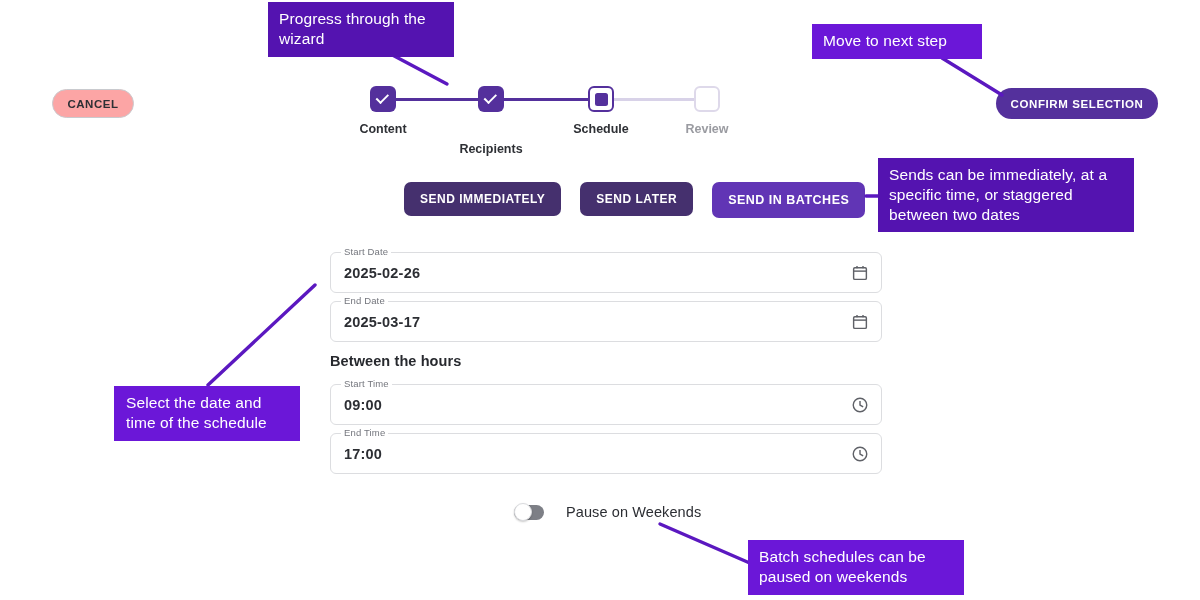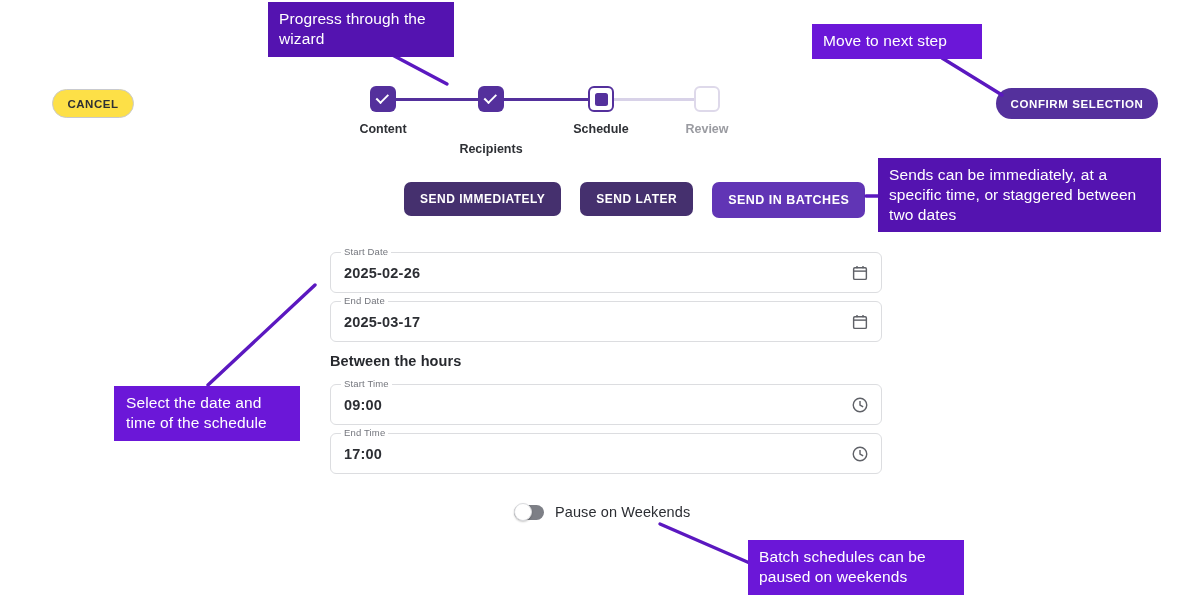--- a/index.html
+++ b/index.html
@@ -26,31 +26,31 @@
     position: absolute;
     z-index: 6;
     color: #ffffff;
     font-size: 15.5px;
     line-height: 1.28;
     padding: 7px 11px 8px 11px;
     letter-spacing: .1px;
   }
   .callout.c-progress   { left: 268px; top: 2px;   width: 186px; background: #5413b0; }
   .callout.c-next       { left: 812px; top: 24px;  width: 170px; background: #6b17d8; }
-  .callout.c-sends      { left: 878px; top: 158px; width: 283px; background: #5413b0; }
+  .callout.c-sends      { left: 878px; top: 158px; width: 256px; background: #5413b0; }
   .callout.c-select     { left: 114px; top: 386px; width: 186px; background: #6b17d8; padding-left: 12px; }
   .callout.c-pause      { left: 748px; top: 540px; width: 216px; background: #6b17d8; }
 
   
   .cancel-btn {
     position: absolute; left: 52px; top: 89px;
     width: 82px; height: 29px;
     border: 1px solid #c9cace;
     border-radius: 15px;
-    background: #fde047;
+    background: #fca5a5;
     color: #2d2f34;
     font-size: 11.5px; font-weight: bold;
     letter-spacing: .55px;
     display: flex; align-items: center; justify-content: center;
     cursor: pointer;
   }
 
   
   .confirm-btn {
     position: absolute; left: 996px; top: 88px;
@@ -175,21 +175,21 @@
 
   .section-title {
     position: absolute; left: 330px; top: 353px;
     font-size: 14.5px; font-weight: bold; color: #27292e;
     letter-spacing: .1px;
   }
 
   
   .toggle-row {
     position: absolute; left: 514px; top: 504px;
-    display: flex; align-items: center; gap: 11px;
+    display: flex; align-items: center; gap: 22px;
   }
   .toggle {
     width: 30px; height: 15px;
     border-radius: 8px;
     background: #7d7f86;
     position: relative;
     cursor: pointer;
     flex: 0 0 auto;
   }
   .toggle .knob {

